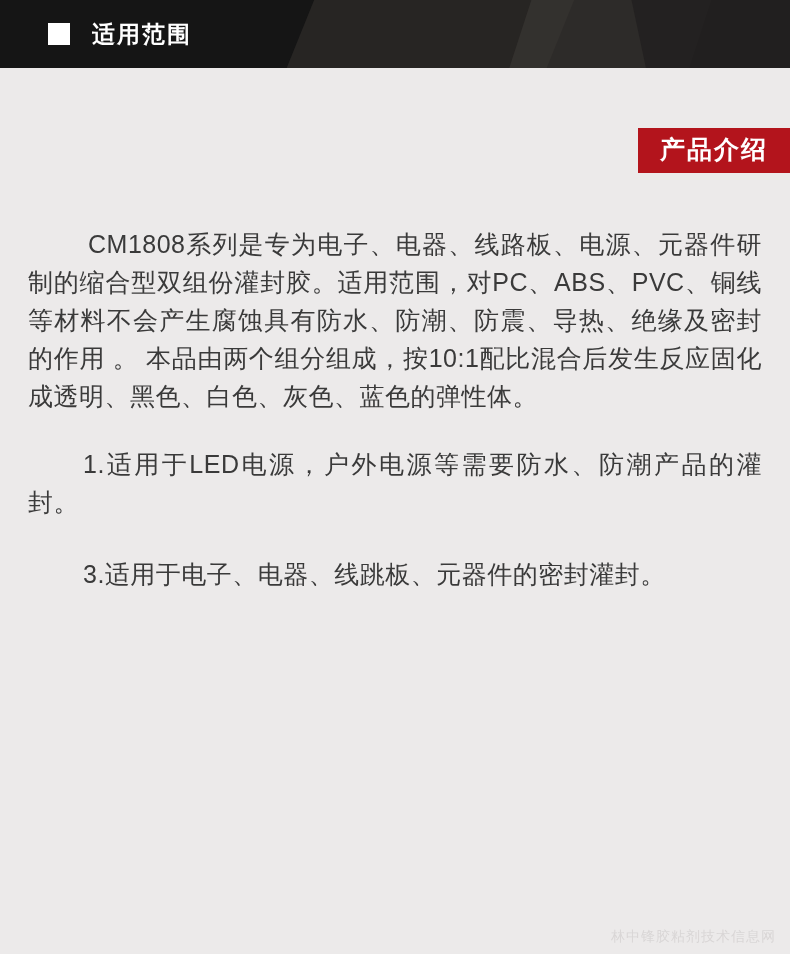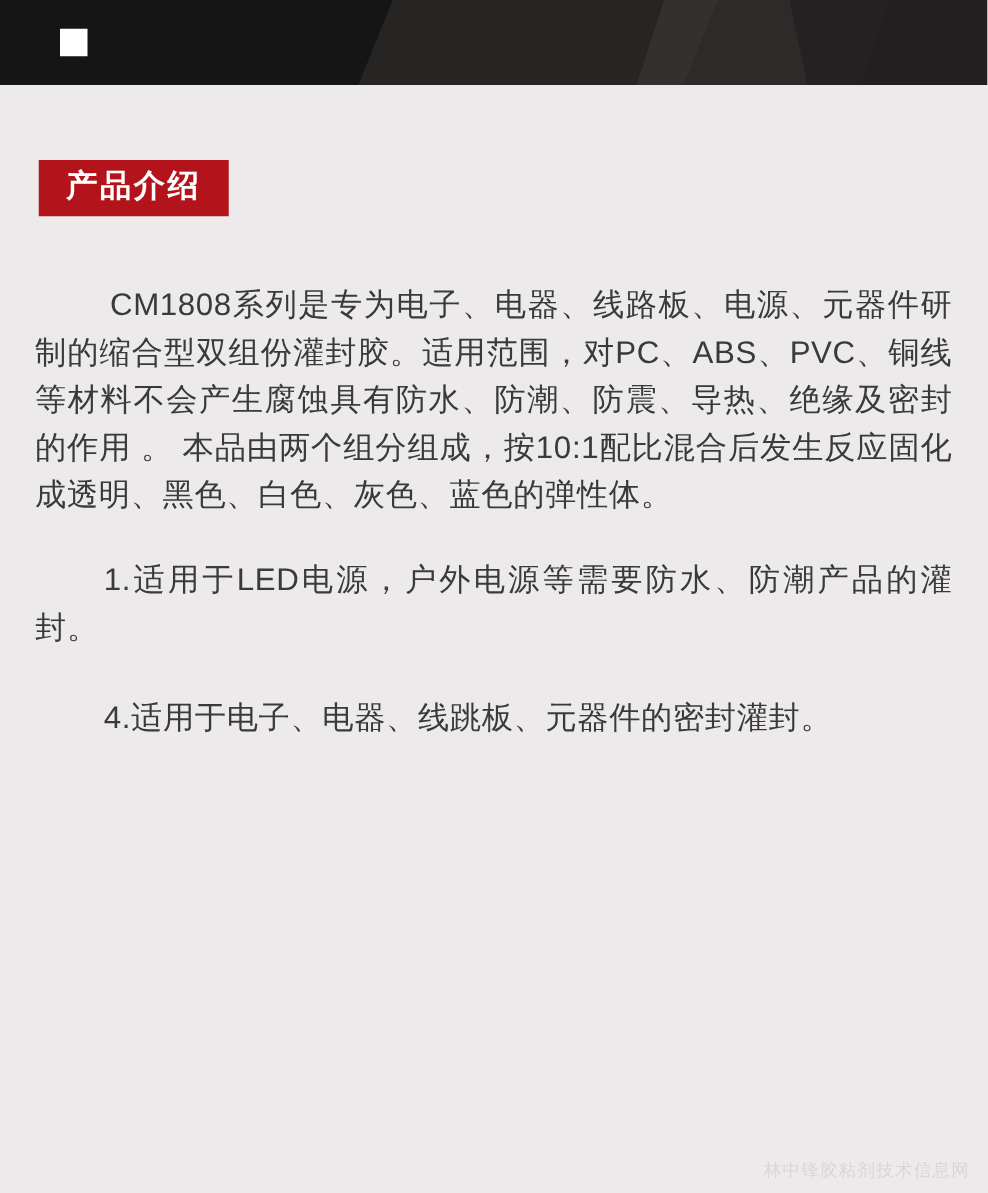--- a/index.html
+++ b/index.html
@@ -83,21 +83,21 @@
 
   
   .content {
     position: relative;
     width: 790px;
     padding-top: 60px;
   }
 
   .section-tag-wrap {
     display: flex;
-    justify-content: flex-start;
+    justify-content: flex-end;
     margin-left: 31px;
   }
   .section-tag {
     background: #b3141c;
     color: #ffffff;
     font-size: 25px;
     font-weight: bold;
     letter-spacing: 2px;
     padding: 9px 22px 11px 22px;
     line-height: 1;
@@ -141,32 +141,33 @@
 <body>
 
 <div class="page">
 
   <div class="header">
     <div class="header-bg-shape-a"></div>
     <div class="header-bg-shape-b"></div>
     <div class="header-bg-shape-c"></div>
     <div class="header-inner">
       <div class="header-square"></div>
+      <div class="header-title">适用范围</div>
     </div>
   </div>
 
   <div class="content">
 
     <div class="section-tag-wrap">
       <div class="section-tag">产品介绍</div>
     </div>
 
     <div class="body-text">
       <p class="para intro">CM1808系列是专为电子、电器、线路板、电源、元器件研制的缩合型双组份灌封胶。适用范围，对PC、ABS、PVC、铜线等材料不会产生腐蚀具有防水、防潮、防震、导热、绝缘及密封的作用 。 本品由两个组分组成，按10:1配比混合后发生反应固化成透明、黑色、白色、灰色、蓝色的弹性体。</p>
       <p class="para item">1.适用于LED电源，户外电源等需要防水、防潮产品的灌封。</p>
-      <p class="para item last">4.适用于电子、电器、线跳板、元器件的密封灌封。</p>
+      <p class="para item last">3.适用于电子、电器、线跳板、元器件的密封灌封。</p>
     </div>
 
   </div>
 
   <div class="watermark">林中锋胶粘剂技术信息网</div>
 
 </div>
 
 </body></html>

